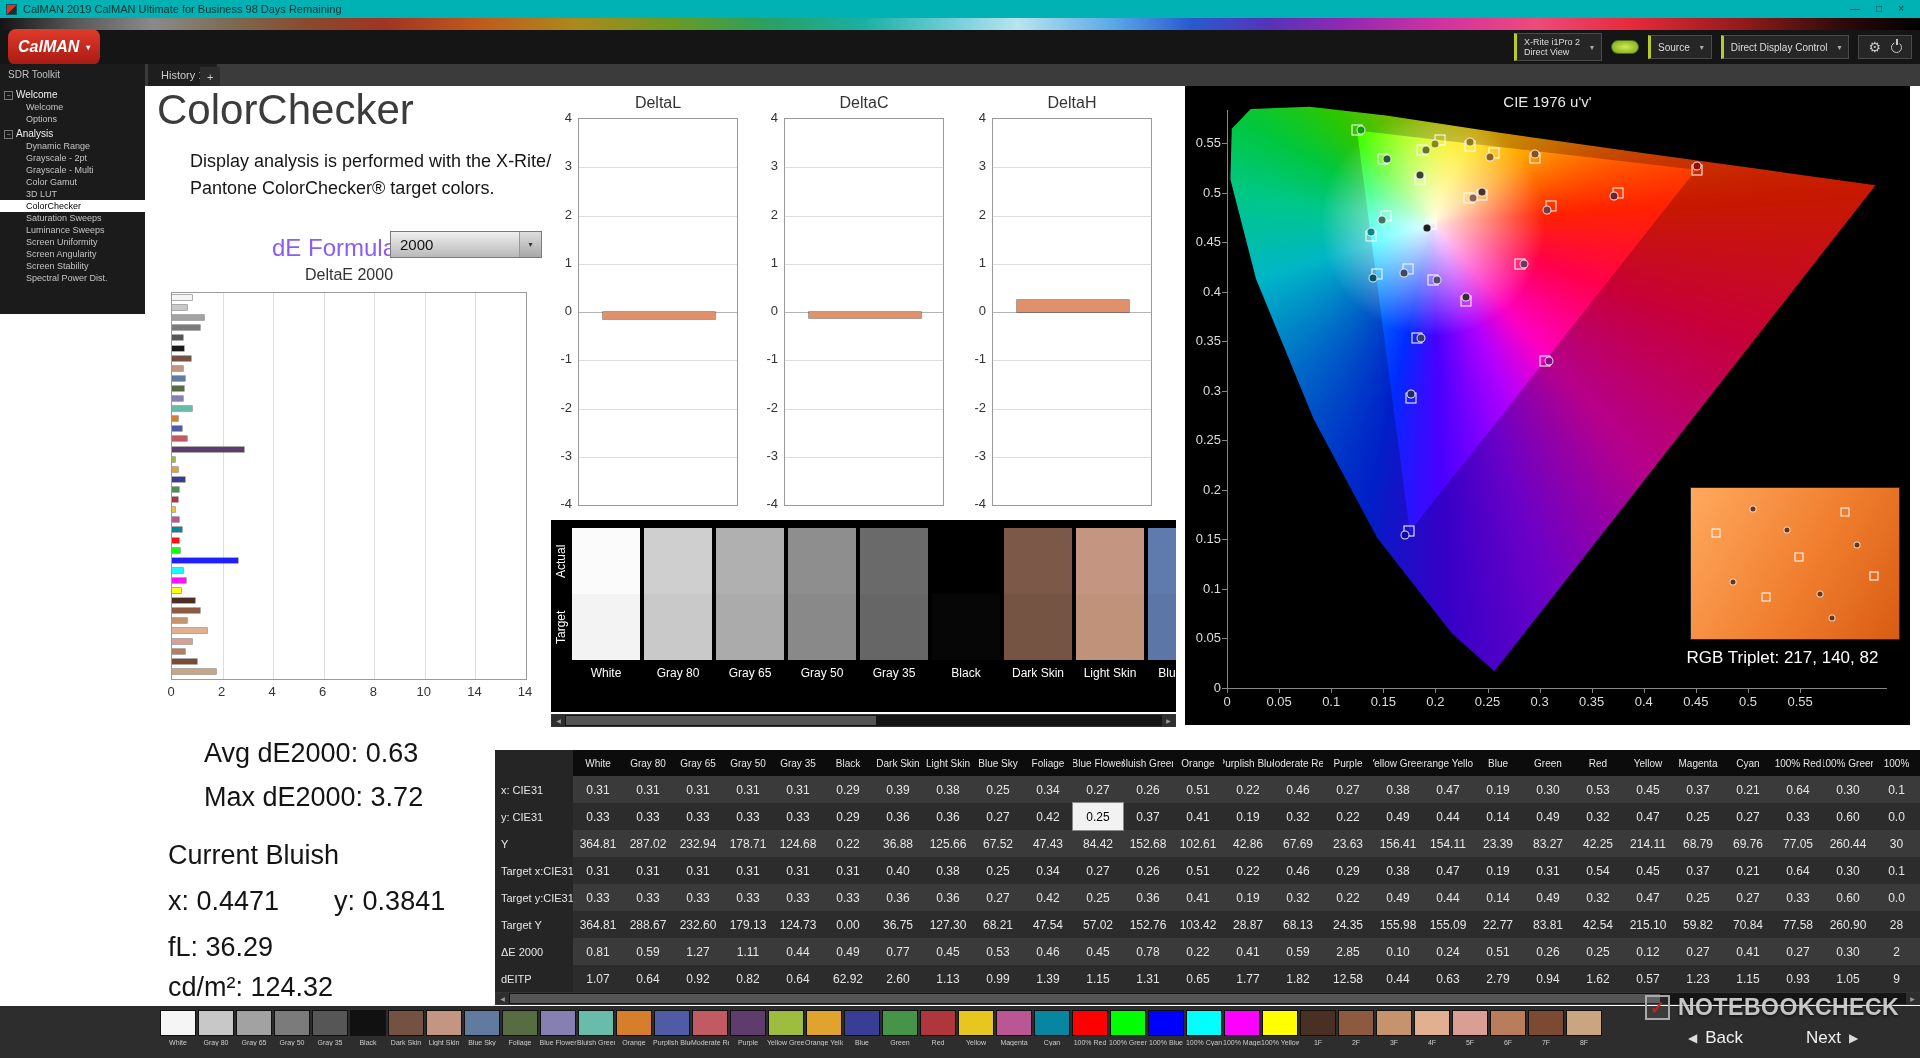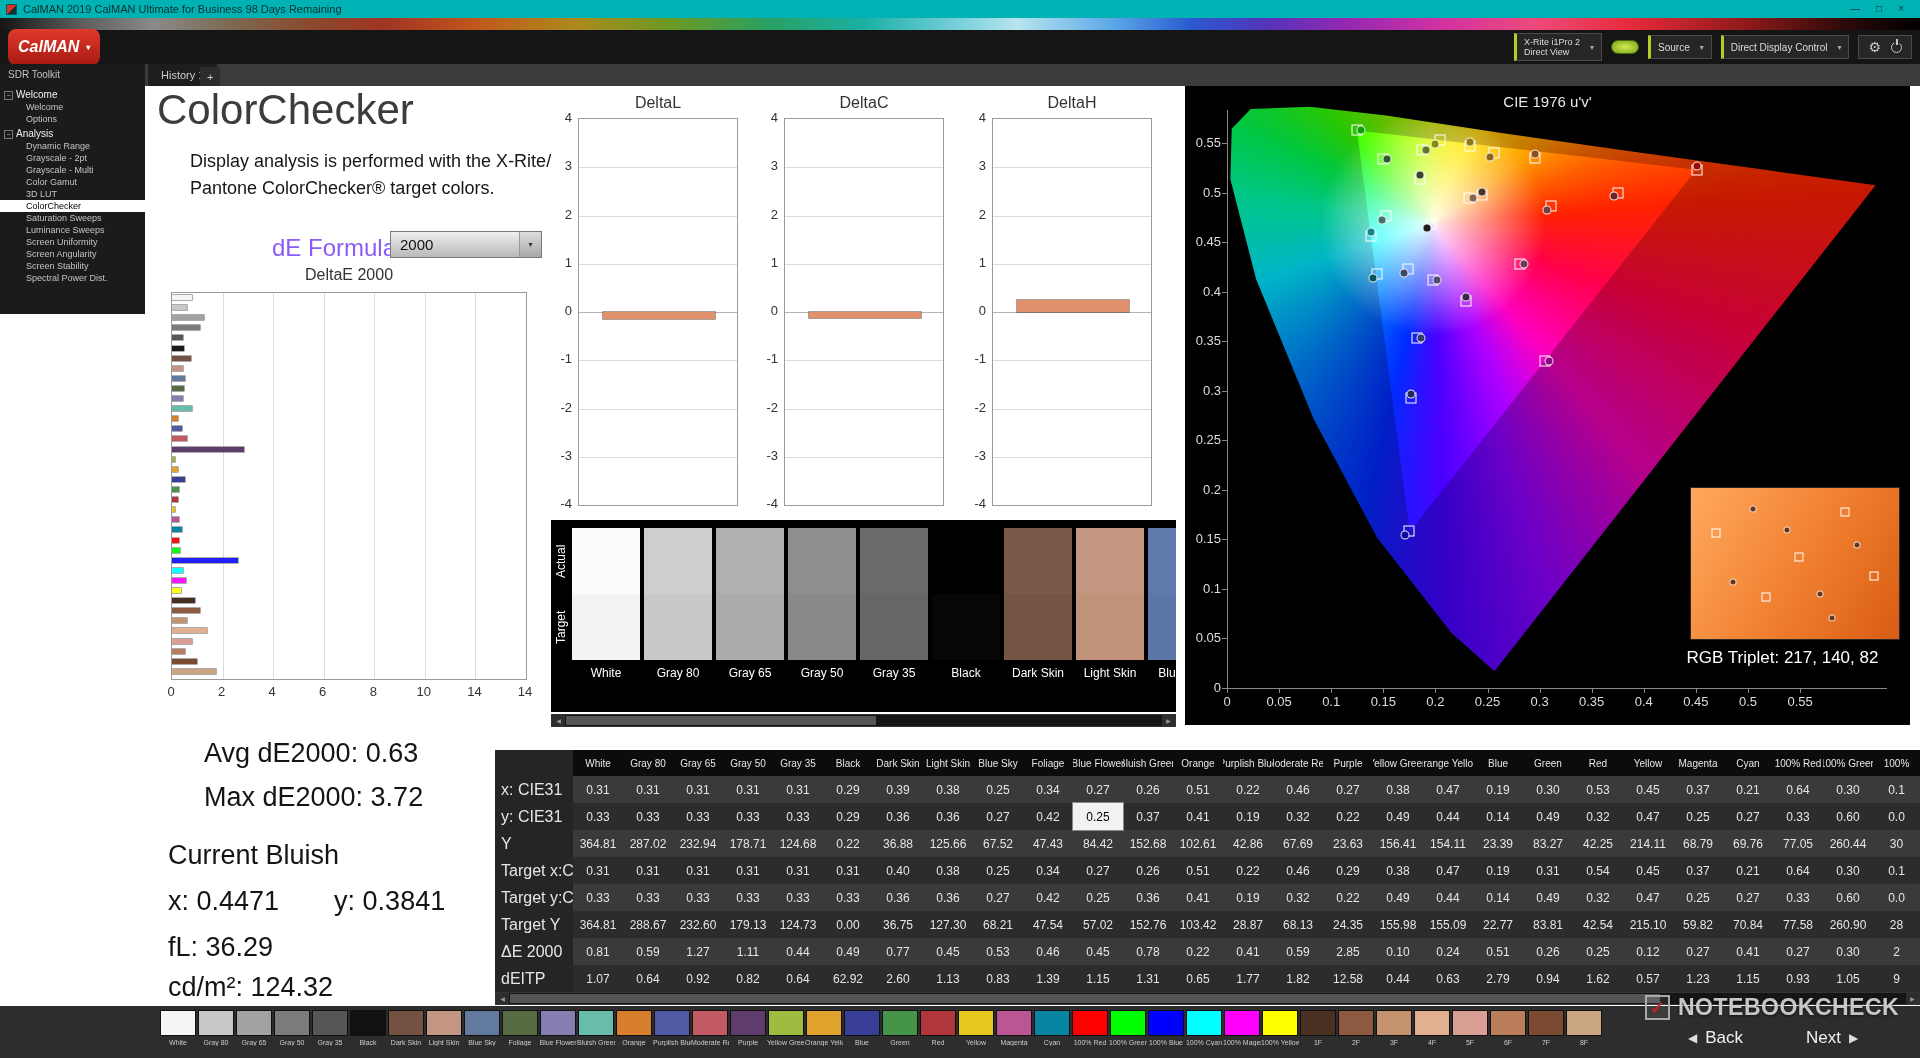--- a/index.html
+++ b/index.html
@@ -107,21 +107,21 @@
 .inset-sq{position:absolute;width:9px;height:9px;border:1.5px solid #fff;transform:translate(-50%,-50%)}
 .inset-dot{position:absolute;width:7px;height:7px;border-radius:50%;background:#6b3414;border:1px solid rgba(255,255,255,0.8);transform:translate(-50%,-50%)}
 .cie-rgb{position:absolute;left:480px;top:562px;width:235px;text-align:center;font-size:17px;color:#fff}
 
 
 .ctable{position:absolute;left:495px;top:750px;width:1425px;background:#1a1a1a;color:#e6e6e6;overflow:hidden}
 .trow{display:grid;grid-template-columns:78px repeat(26,50px) 1fr;height:27px;align-items:center}
 .trow.thead{height:26px;background:#0c0c0c}
 .trow.thead .cell{font-size:10px}
 .cell{text-align:center;overflow:hidden;white-space:nowrap;font-size:12px;height:100%;display:flex;align-items:center;justify-content:center}
-.cell.rowlabel{justify-content:flex-start;padding-left:6px;background:#252525;font-size:16px}
+.cell.rowlabel{justify-content:flex-start;padding-left:6px;background:#252525;font-size:11px}
 .trow.even{background:#3a3a3a}
 .trow.odd{background:#2c2c2c}
 .cell.hl{background:#f2f2f2;color:#000;outline:1px solid #888}
 
 
 .strip{position:absolute;left:0;top:1006px;width:1920px;height:52px;background:#2d2d2d;overflow:hidden}
 .bswatch{position:absolute;top:4px;width:36px;height:26px;border:1px solid #101010}
 .bswatch-label{position:absolute;top:33px;width:38px;text-align:center;font-size:7px;color:#ccc;white-space:nowrap;overflow:hidden}
 .navbtn{position:absolute;color:#f0f0f0;font-size:17px;display:flex;gap:8px;align-items:center;z-index:6}
 .navbtn .arrow{font-size:12px;color:#ddd}
@@ -770,21 +770,21 @@
       <div class="trow odd">
         <div class="cell rowlabel">dEITP</div>
         <div class="cell">1.07</div>
         <div class="cell">0.64</div>
         <div class="cell">0.92</div>
         <div class="cell">0.82</div>
         <div class="cell">0.64</div>
         <div class="cell">62.92</div>
         <div class="cell">2.60</div>
         <div class="cell">1.13</div>
-        <div class="cell">0.83</div>
+        <div class="cell">0.99</div>
         <div class="cell">1.39</div>
         <div class="cell">1.15</div>
         <div class="cell">1.31</div>
         <div class="cell">0.65</div>
         <div class="cell">1.77</div>
         <div class="cell">1.82</div>
         <div class="cell">12.58</div>
         <div class="cell">0.44</div>
         <div class="cell">0.63</div>
         <div class="cell">2.79</div>

